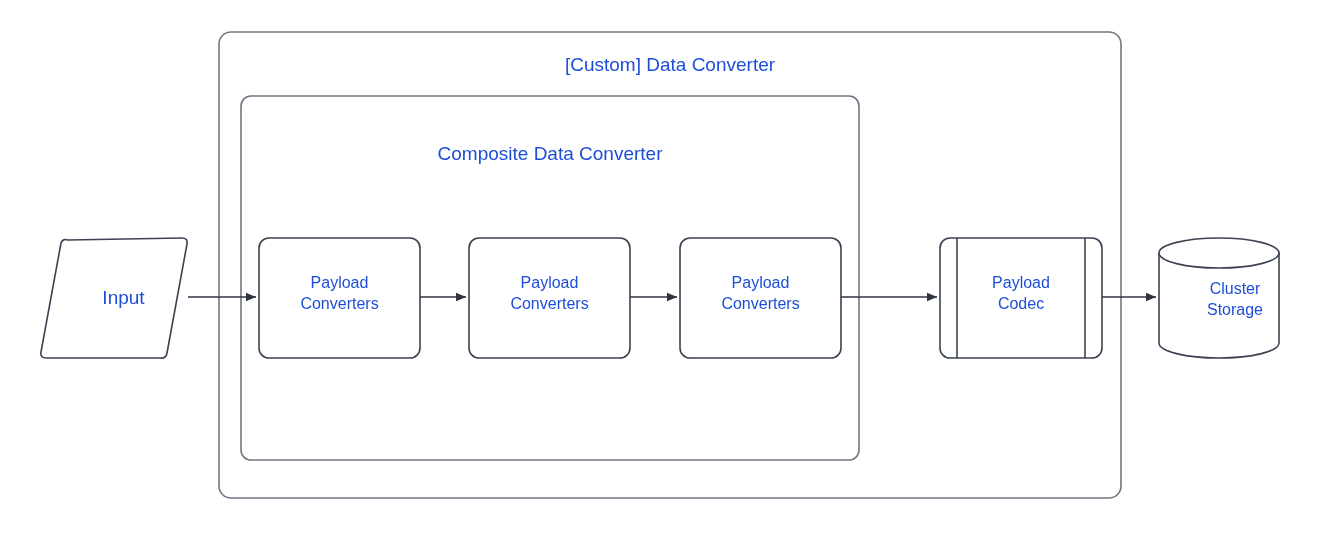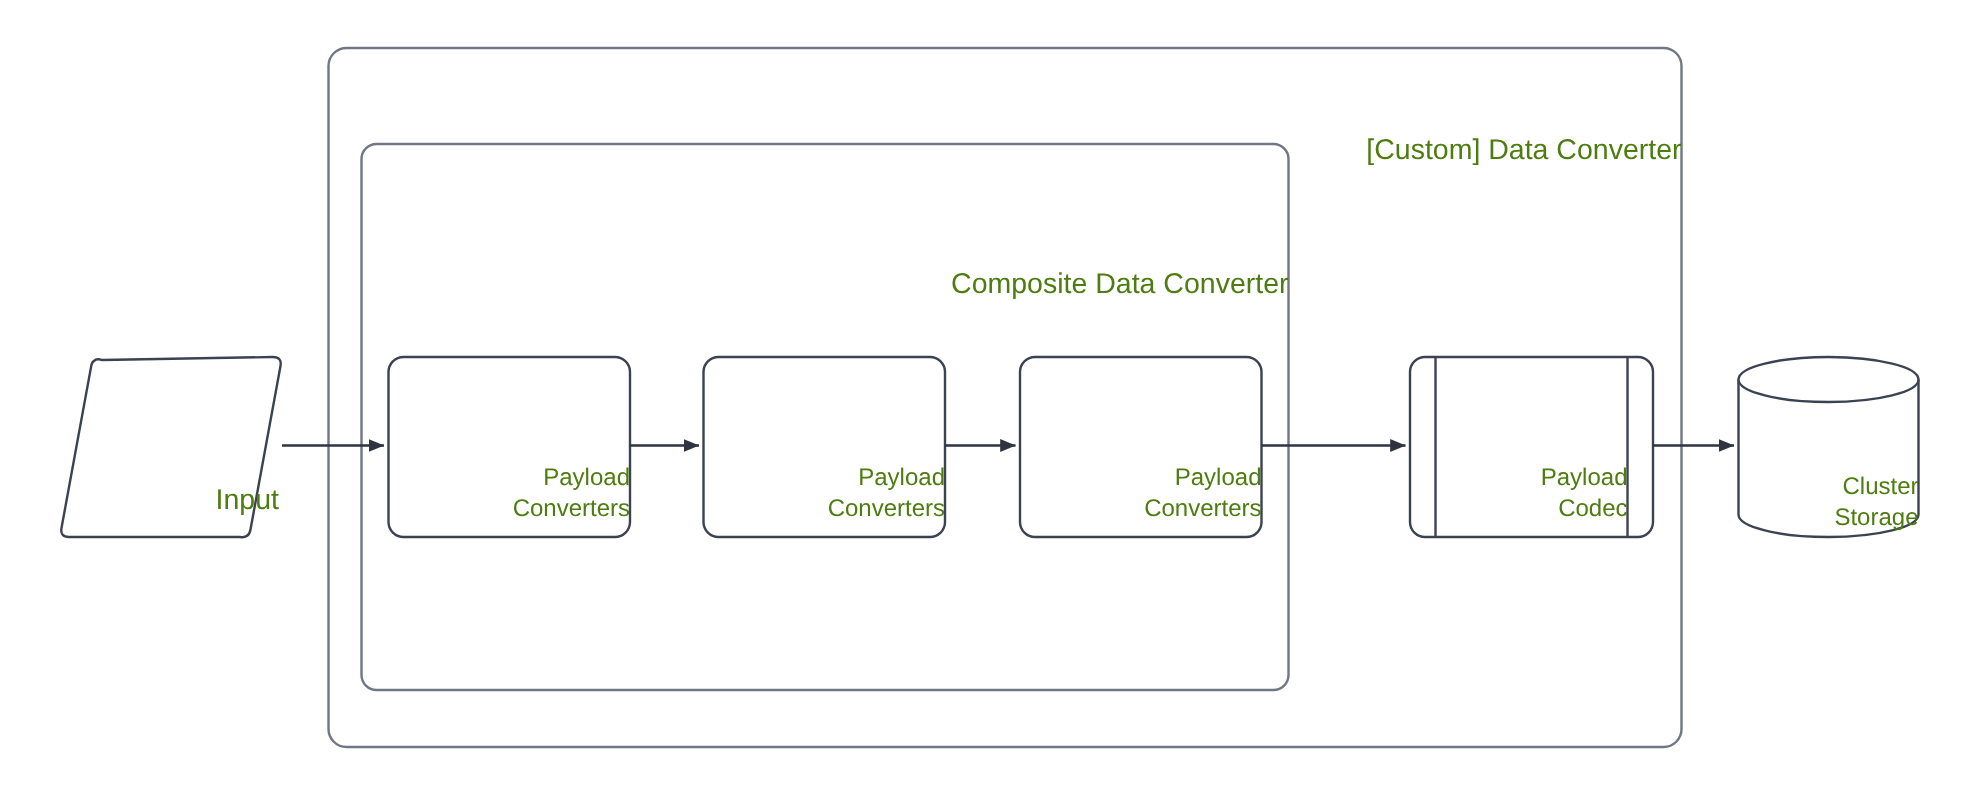--- a/index.html
+++ b/index.html
@@ -38,26 +38,25 @@
     fill: none;
   }
   .connector {
     stroke: #2f3440;
     stroke-width: 1.7;
     fill: none;
   }
   .arrowhead { fill: #2f3440; }
   .label {
     position: absolute;
-    text-align: right;
-    color: #4d7c0f;
+    text-align: center;
+    color: #1d4ed8;
     line-height: 1.32;
     pointer-events: none;
     white-space: pre-line;
-    margin-top: 36px;
   }
   .label-container-title {
     font-size: 19px;
   }
   .label-node {
     font-size: 16px;
   }
   .label-input {
     font-size: 19px;
   }
@@ -122,16 +121,16 @@
 
   <div class="label label-node" style="left:469px; top:272px; width:161px;">Payload
 Converters</div>
 
   <div class="label label-node" style="left:680px; top:272px; width:161px;">Payload
 Converters</div>
 
   <div class="label label-node" style="left:957px; top:272px; width:128px;">Payload
 Codec</div>
 
-  <div class="label label-node" style="left:1159px; top:278px; width:120px;">Cluster
+  <div class="label label-node" style="left:1159px; top:278px; width:120px;padding-left:16px;">Cluster
 Storage</div>
 
 </div>
 
 </body></html>

